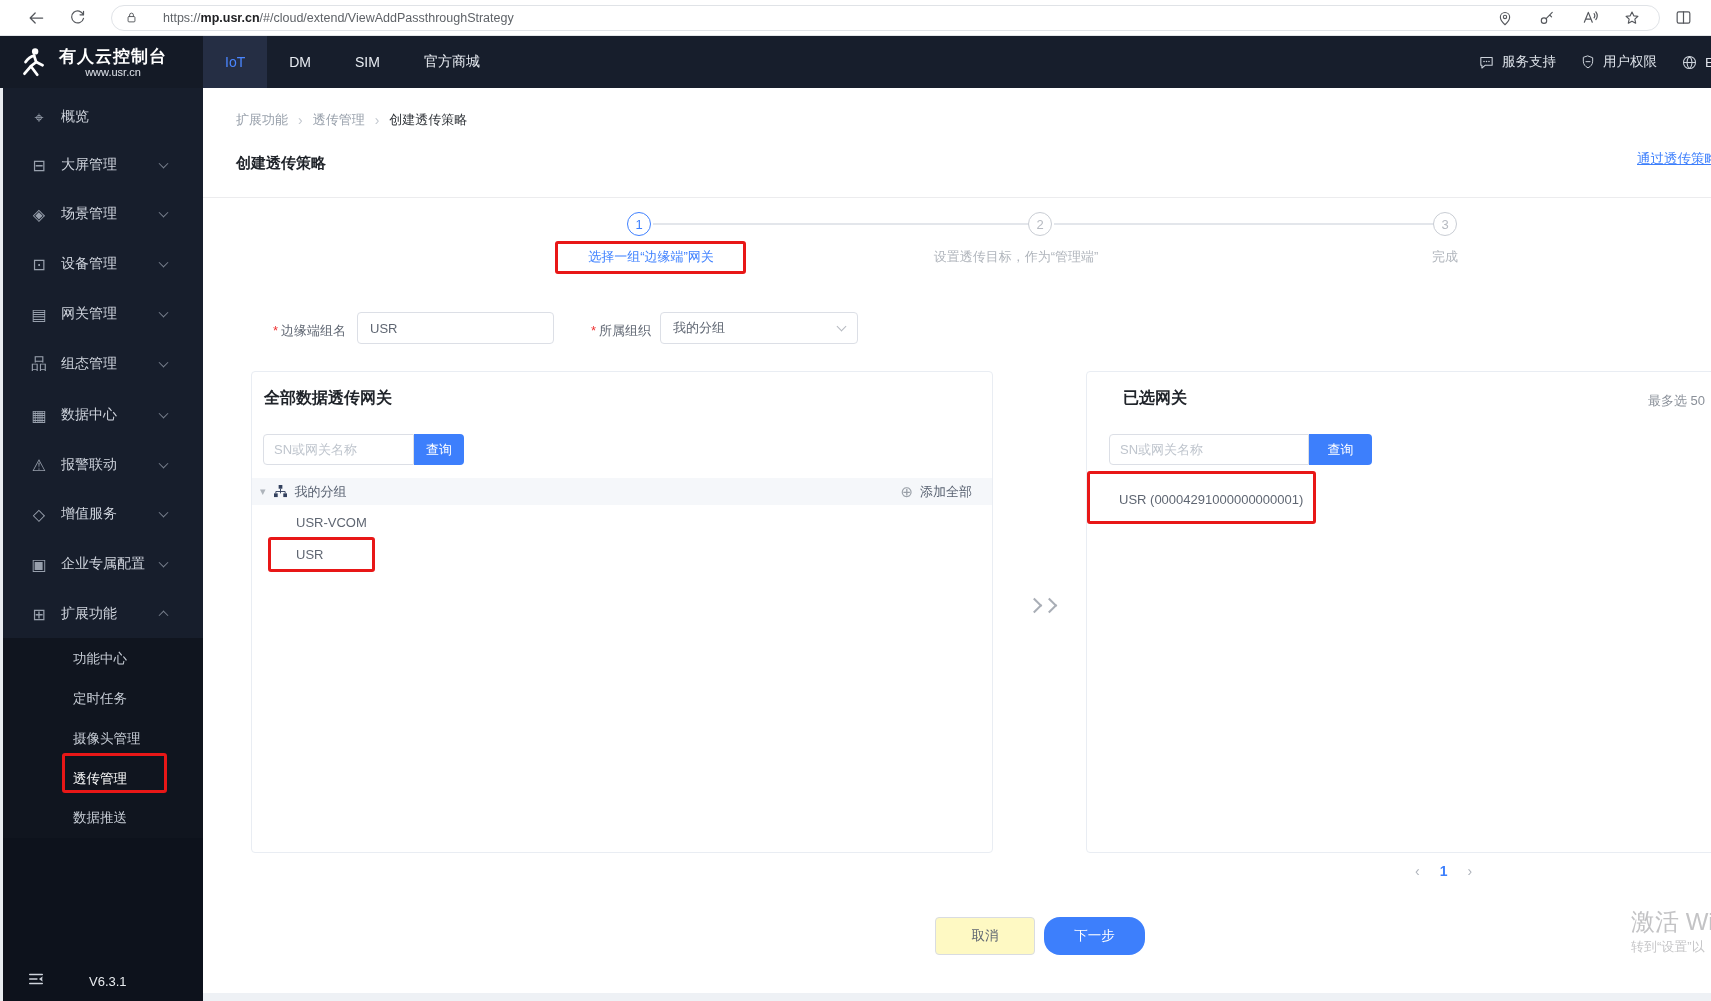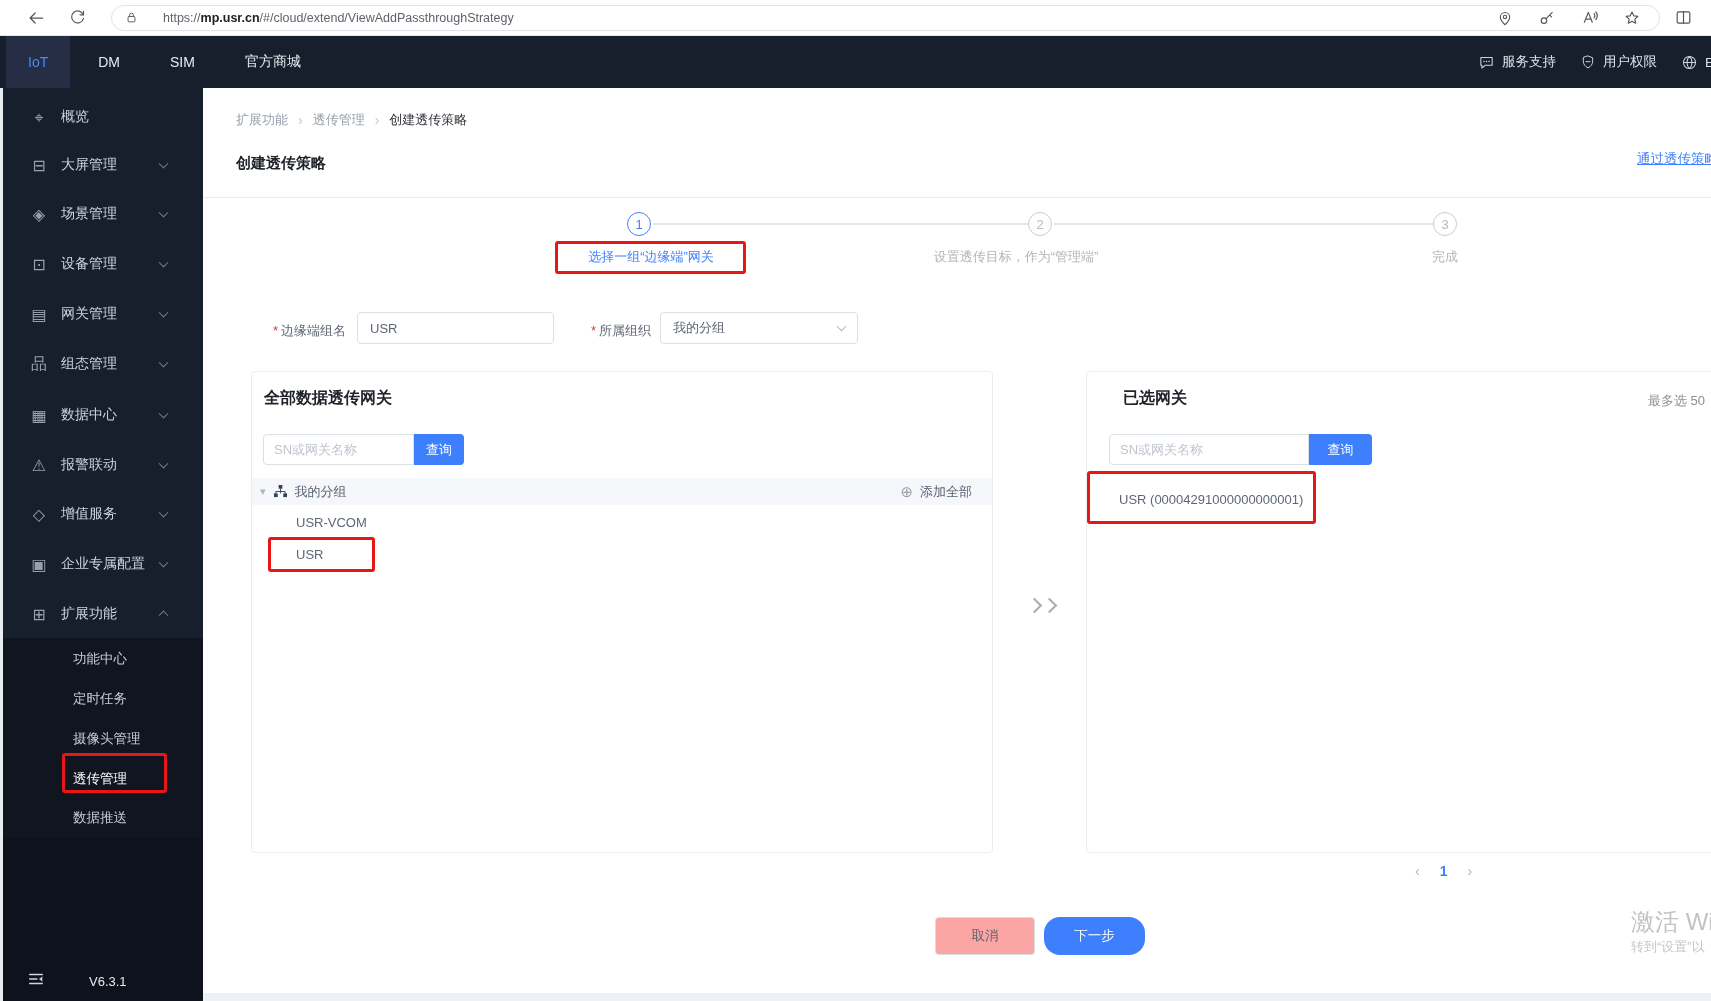--- a/index.html
+++ b/index.html
@@ -19,21 +19,21 @@
   .pill-icons { margin-left:auto; display:flex; align-items:center; gap:24px; margin-right:6px; }
   .ic { stroke:#54575c; fill:none; stroke-width:1.5; stroke-linecap:round; stroke-linejoin:round; }
 
   
   .topbar { position:absolute; left:0; top:36px; width:1711px; height:52px; background:#171e2c;
             display:flex; align-items:stretch; z-index:15; }
   .logo { width:203px; display:flex; align-items:center; padding-left:16px; background:#141a26; }
   .logo-txt { margin-left:9px; color:#fff; }
   .logo-title { font-size:17px; font-weight:bold; letter-spacing:1px; line-height:19px; }
   .logo-sub { font-size:11px; color:#dfe3ea; text-align:center; line-height:12px; }
-  .nav-tab { display:flex; align-items:center; padding:0 22px; font-size:14px; color:#e8ecf2; cursor:pointer;margin-left:6px; }
+  .nav-tab { display:flex; align-items:center; padding:0 22px; font-size:14px; color:#e8ecf2; cursor:pointer; }
   .nav-tab.active { background:#252e44; color:#4a86ff; }
   .top-right { position:absolute; left:1478px; top:0; height:52px; display:flex; align-items:center;
                gap:24px; white-space:nowrap; }
   .tr-item { display:flex; align-items:center; gap:7px; color:#dde2e9; font-size:13.5px; cursor:pointer; }
   .tic { stroke:#ccd2da; fill:none; stroke-width:1.5; stroke-linecap:round; stroke-linejoin:round; }
 
   
   .sidebar { position:absolute; left:0; top:88px; width:203px; height:913px; background:#171e2c; z-index:10; }
   .sidebar .edge { position:absolute; left:0; top:0; width:3px; height:100%; background:#e9ecf0; }
   .s-item { position:absolute; left:3px; right:0; height:50px; display:flex; align-items:center; cursor:pointer; }
@@ -113,21 +113,21 @@
   .tch { width:11px; height:11px; border-top:2px solid #a9aeb6; border-right:2px solid #a9aeb6;
          transform:rotate(45deg); }
 
   
   .pager { position:absolute; left:1212px; top:775px; display:flex; gap:20px; font-size:14px;
            color:#aeb3bb; align-items:center; }
   .pager .pg-cur { color:#3d7ffc; font-weight:bold; }
   .pager span { cursor:pointer; }
 
   
-  .btn-cancel { position:absolute; left:732px; top:829px; width:100px; height:38px; background:#fca5a5;
+  .btn-cancel { position:absolute; left:732px; top:829px; width:100px; height:38px; background:#fef9c3;
                 border:1px solid #d9dce1; border-radius:4px; font-size:13.5px; color:#5f6672;
                 cursor:pointer; font-family:"Liberation Sans","DejaVu Sans",sans-serif; }
   .btn-next { position:absolute; left:841px; top:829px; width:101px; height:38px; background:#3d7ffc;
               border:none; border-radius:16px; font-size:13.5px; color:#fff; cursor:pointer;
               font-family:"Liberation Sans","DejaVu Sans",sans-serif; }
 
   .wm1 { position:absolute; left:1428px; top:818px; font-size:24px; color:#c3c3c5; white-space:nowrap; }
   .wm2 { position:absolute; left:1428px; top:850px; font-size:13px; color:#c6c6c8; white-space:nowrap; }
   .bottom-strip { position:absolute; left:0; right:0; bottom:0; height:8px; background:#eef1f5; }
 
@@ -185,20 +185,35 @@
   </div>
   <span class="b-btn" style="margin-left:0;margin-right:18px">
     <svg class="ic" width="19" height="19" viewBox="0 0 24 24">
         <rect x="4" y="5" width="16" height="14" rx="2"></rect>
         <path d="M12 5v14"></path>
       </svg>
   </span>
 </div>
 
 <div class="topbar">
+  <div class="logo">
+    <span>
+      <svg width="34" height="34" viewBox="0 0 32 32" fill="none" stroke="#fff" stroke-width="2.6" stroke-linecap="round">
+        <circle cx="18" cy="6" r="3" fill="#fff" stroke="none"></circle>
+        <path d="M17 10c-4 1-6 3-8 6"></path>
+          <path d="M17 10l2 6-5 4-6 7"></path>
+          <path d="M19 16l6 3"></path>
+          <path d="M14 20l6 8"></path>
+      </svg>
+    </span>
+    <span class="logo-txt">
+      <div class="logo-title">有人云控制台</div>
+      <div class="logo-sub">www.usr.cn</div>
+    </span>
+  </div>
   <div class="nav-tab active">IoT</div>
   <div class="nav-tab">DM</div>
   <div class="nav-tab">SIM</div>
   <div class="nav-tab">官方商城</div>
   <div class="top-right">
     <span class="tr-item">
       <span>
           <svg class="tic" width="17" height="17" viewBox="0 0 24 24">
             <path d="M4 5h16v11h-10l-4.5 3.8V16H4z"></path>
             <path d="M8.5 10.5h.01M12 10.5h.01M15.5 10.5h.01" stroke-width="2.2"></path>

